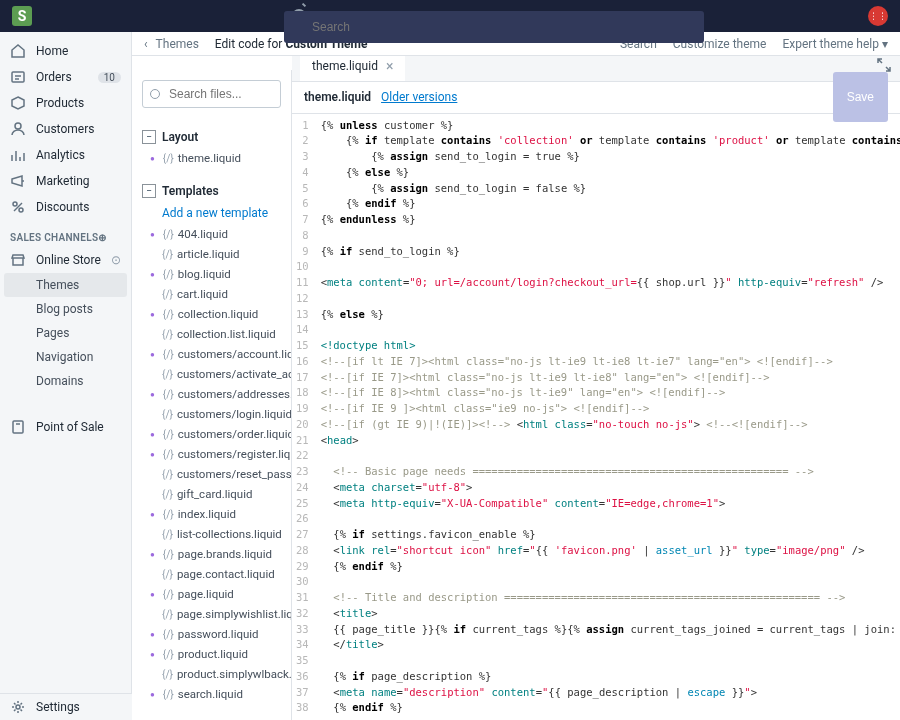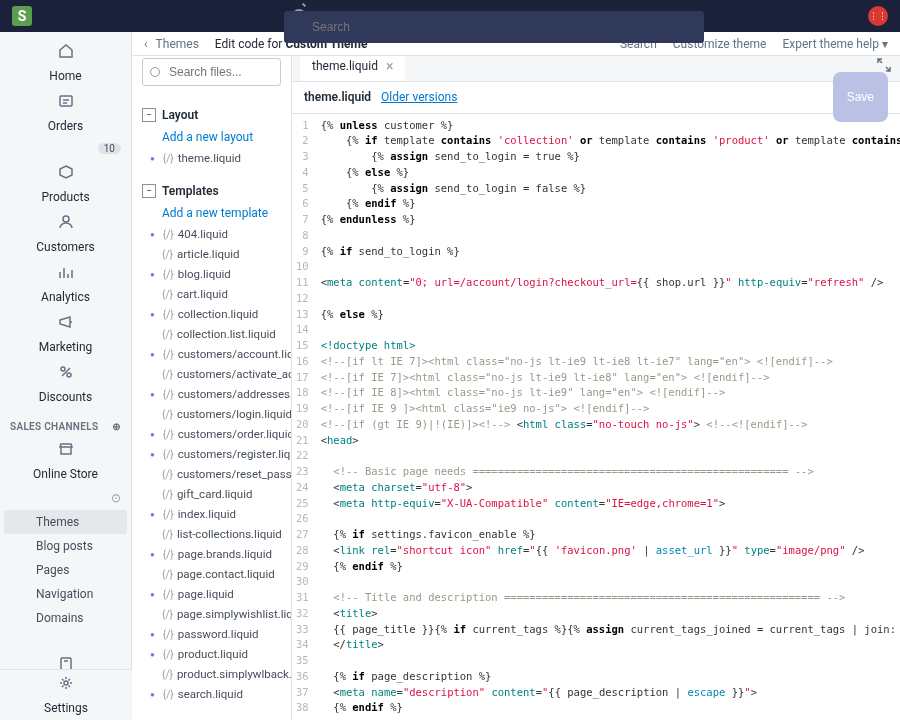--- a/index.html
+++ b/index.html
@@ -7,25 +7,25 @@
 .topbar { height:32px; background:#1a2138; display:flex; align-items:center; padding:0 12px; gap:12px; }
 .logo { width:20px; height:20px; background:#5c9d52; border-radius:3px; display:flex; align-items:center; justify-content:center; color:#fff; font-weight:bold; font-size:14px; }
 .search-wrap { flex:0 0 420px; margin-left:240px; }
 .search { width:100%; height:32px; background:#31395a; border:none; border-radius:3px; padding:0 8px 0 28px; color:#0ea5e9; font-size:12px; position:relative;margin-top:21px; }
 .search-box { position:relative; }
 .search-box::before { content:""; position:absolute; left:8px; top:50%; transform:translateY(-50%); width:10px; height:10px; border:2px solid #919eab; border-radius:50%; }
 .search-box::after { content:""; position:absolute; left:18px; top:14px; width:4px; height:2px; background:#919eab; transform:rotate(45deg); }
 .avatar { width:20px; height:20px; background:#d83933; border-radius:50%; margin-left:auto; display:flex; align-items:center; justify-content:center; color:#fff; font-size:9px; }
 .main { display:flex; height:688px; }
 .nav { width:132px; background:#f4f6f8; border-right:1px solid #dfe3e8; padding:6px 0; overflow-y:auto; }
-.nav-item { display:flex; align-items:center; padding:5px 10px; gap:10px; cursor:pointer; color:#212b36; font-size:12px; position:relative;flex-direction:column; }
+.nav-item { display:flex; align-items:center; padding:5px 10px; gap:10px; cursor:pointer; color:#212b36; font-size:12px; position:relative; }
 .nav-icon { width:16px; height:16px; display:flex; align-items:center; justify-content:center; color:#637381; }
 .nav-icon svg { width:16px; height:16px; stroke:#637381; fill:none; stroke-width:1.5; }
 .nav-badge { margin-left:auto; background:#dfe3e8; border-radius:8px; padding:0 6px; font-size:10px; color:#454f5b; }
-.nav-section { font-size:10px; font-weight:600; color:#637381; padding:12px 10px 4px; letter-spacing:0.3px; display:flex; align-items:center; justify-content:space-between; }
+.nav-section { font-size:10px; font-weight:600; color:#637381; padding:12px 10px 4px; letter-spacing:0.3px; display:flex; align-items:center; justify-content:flex-start; }
 .nav-sub { padding:5px 10px 5px 36px; font-size:12px; cursor:pointer; color:#454f5b; }
 .nav-sub.sel { background:#e5e8eb; border-radius:3px; margin:0 4px; padding-left:32px; }
 .nav-bottom { position:absolute; bottom:0; left:0; width:132px; border-top:1px solid #dfe3e8; background:#f4f6f8; }
 .content { flex:1; display:flex; flex-direction:column; background:#fff; overflow:hidden; }
 .crumb { height:24px; display:flex; align-items:center; padding:0 12px; border-bottom:1px solid #dfe3e8; font-size:12px; gap:8px; }
 .crumb a { color:#637381; text-decoration:none; }
 .crumb-right { margin-left:auto; display:flex; gap:16px; }
 .crumb-right span { color:#637381; cursor:pointer; font-size:12px; }
 .workspace { flex:1; display:flex; overflow:hidden;align-items:flex-end; }
 .files { width:160px; border-right:1px solid #dfe3e8; overflow-y:auto; background:#fff; }
@@ -41,21 +41,21 @@
 .file-item.mod::before { content:"●"; color:#9c6ade; font-size:8px; margin-left:-12px; margin-right:4px; }
 .file-item .br { color:#919eab; font-size:10px; }
 .editor { flex:1; display:flex; flex-direction:column; overflow:hidden; }
 .tabs { height:32px; background:#f4f6f8; border-bottom:1px solid #dfe3e8; display:flex; align-items:center; padding:0 8px; }
 .tab { height:32px; display:flex; align-items:center; gap:8px; padding:0 12px; background:#fff; border-top:2px solid #5c6ac4; font-size:12px; cursor:pointer; }
 .tab-close { color:#919eab; cursor:pointer; font-size:14px; }
 .expand-icon { margin-left:auto; width:16px; height:16px; color:#637381; cursor:pointer; }
 .file-head { height:32px; display:flex; align-items:center; padding:0 12px; border-bottom:1px solid #dfe3e8; gap:10px; }
 .file-head-name { font-size:12px; font-weight:600; }
 .file-head-link { font-size:12px; color:#007ace; text-decoration:underline; cursor:pointer; }
-.save-btn { margin-left:auto; background:#bbc1e5; color:#fff; border:none; padding:18px 14px; border-radius:8px; font-size:12px; cursor:pointer; }
+.save-btn { margin-left:auto; background:#bbc1e5; color:#fff; border:none; padding:18px 14px; border-radius:3px; font-size:12px; cursor:pointer; }
 .code { flex:1; overflow:auto; font-family:Menlo,Monaco,Consolas,monospace; font-size:10.5px; line-height:1.5; display:flex; }
 .gutter { background:#fff; color:#b8b8b8; text-align:right; padding:4px 8px 4px 4px; user-select:none; flex-shrink:0; }
 .gutter div { height:15.75px; }
 .code-body { padding:4px 0; white-space:pre; color:#333; }
 .code-body div { height:15.75px; padding-left:4px; }
 .c-tag{color:#008080}.c-kw{color:#000;font-weight:bold}.c-str{color:#d14}.c-attr{color:#008080}.c-val{color:#d14}.c-cm{color:#998}.c-lq{color:#333}.c-filt{color:#0086b3}
 </style>
 </head>
 <body>
 
@@ -190,21 +190,20 @@
           <div class="file-search-box">
             <input placeholder="Search files..." style="">
           </div>
         </div>
         <div id="file-groups">
             <div class="file-group">
               <div class="file-group-h">
                 <span class="fold">−</span>
                 <span>Layout</span>
               </div>
-              <div class="file-add">Add a new layout</div>
               <div class="file-item mod"><span class="br">{/}</span>theme.liquid</div>
             </div>
             <div class="file-group">
               <div class="file-group-h">
                 <span class="fold">−</span>
                 <span>Templates</span>
               </div>
               <div class="file-add">Add a new template</div>
               <div class="file-item mod"><span class="br">{/}</span>404.liquid</div>
               <div class="file-item"><span class="br">{/}</span>article.liquid</div>

